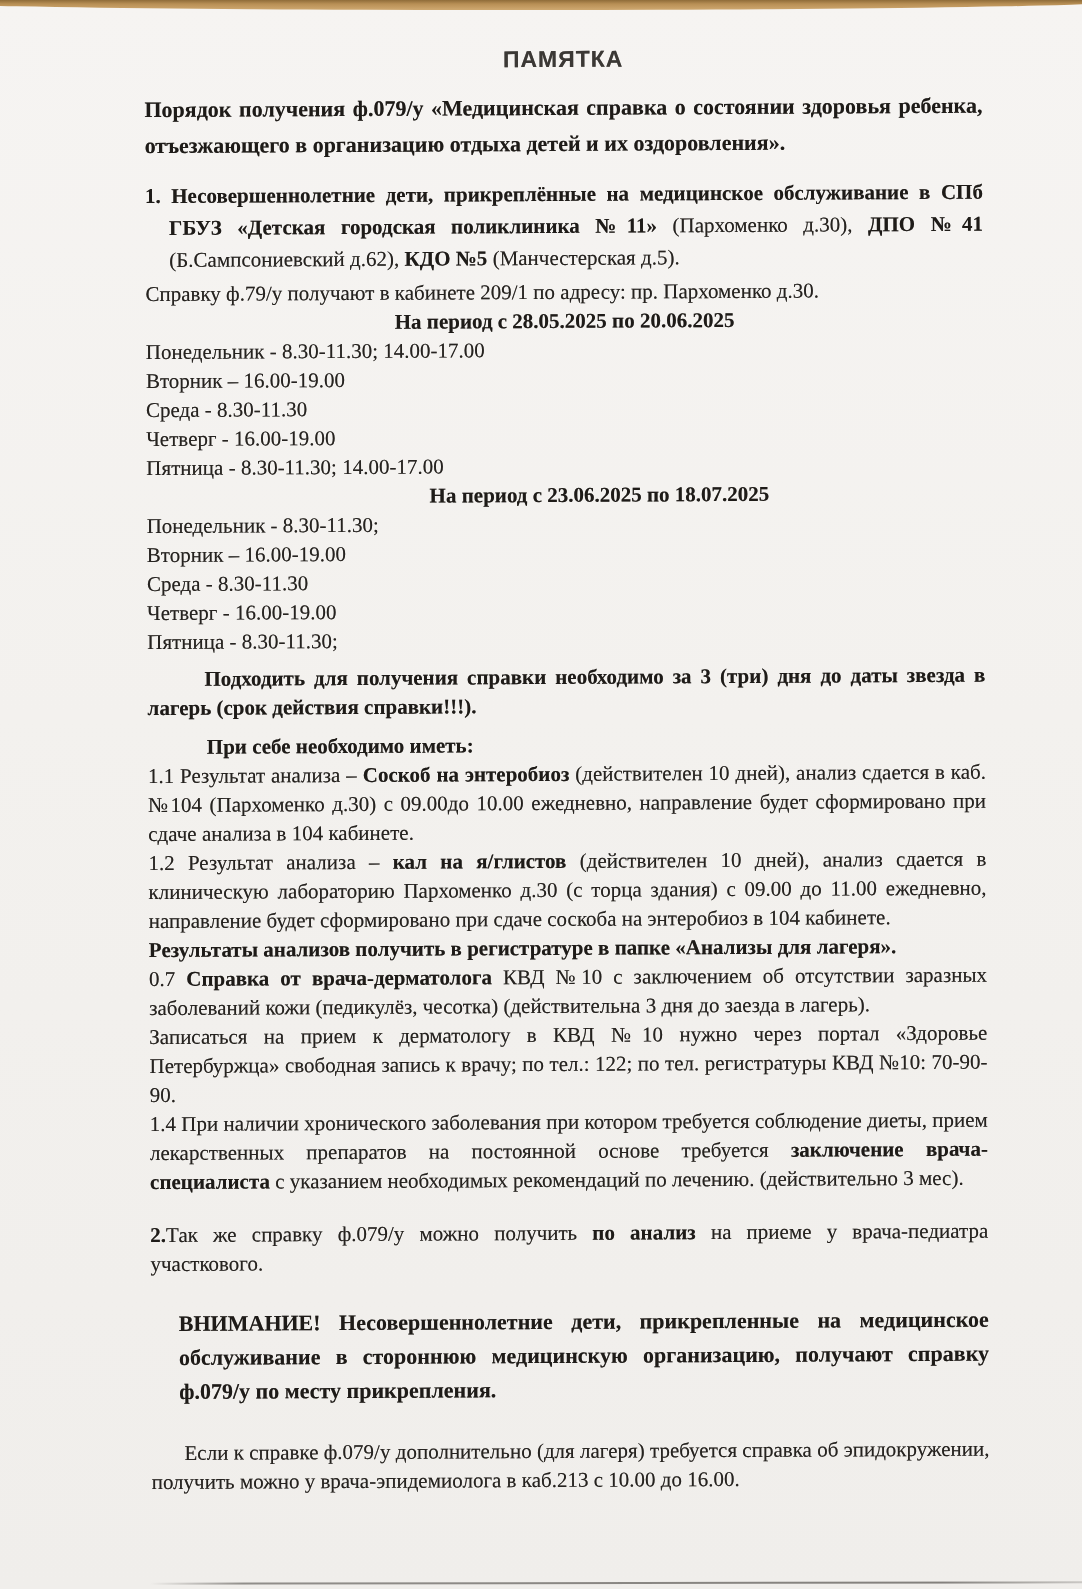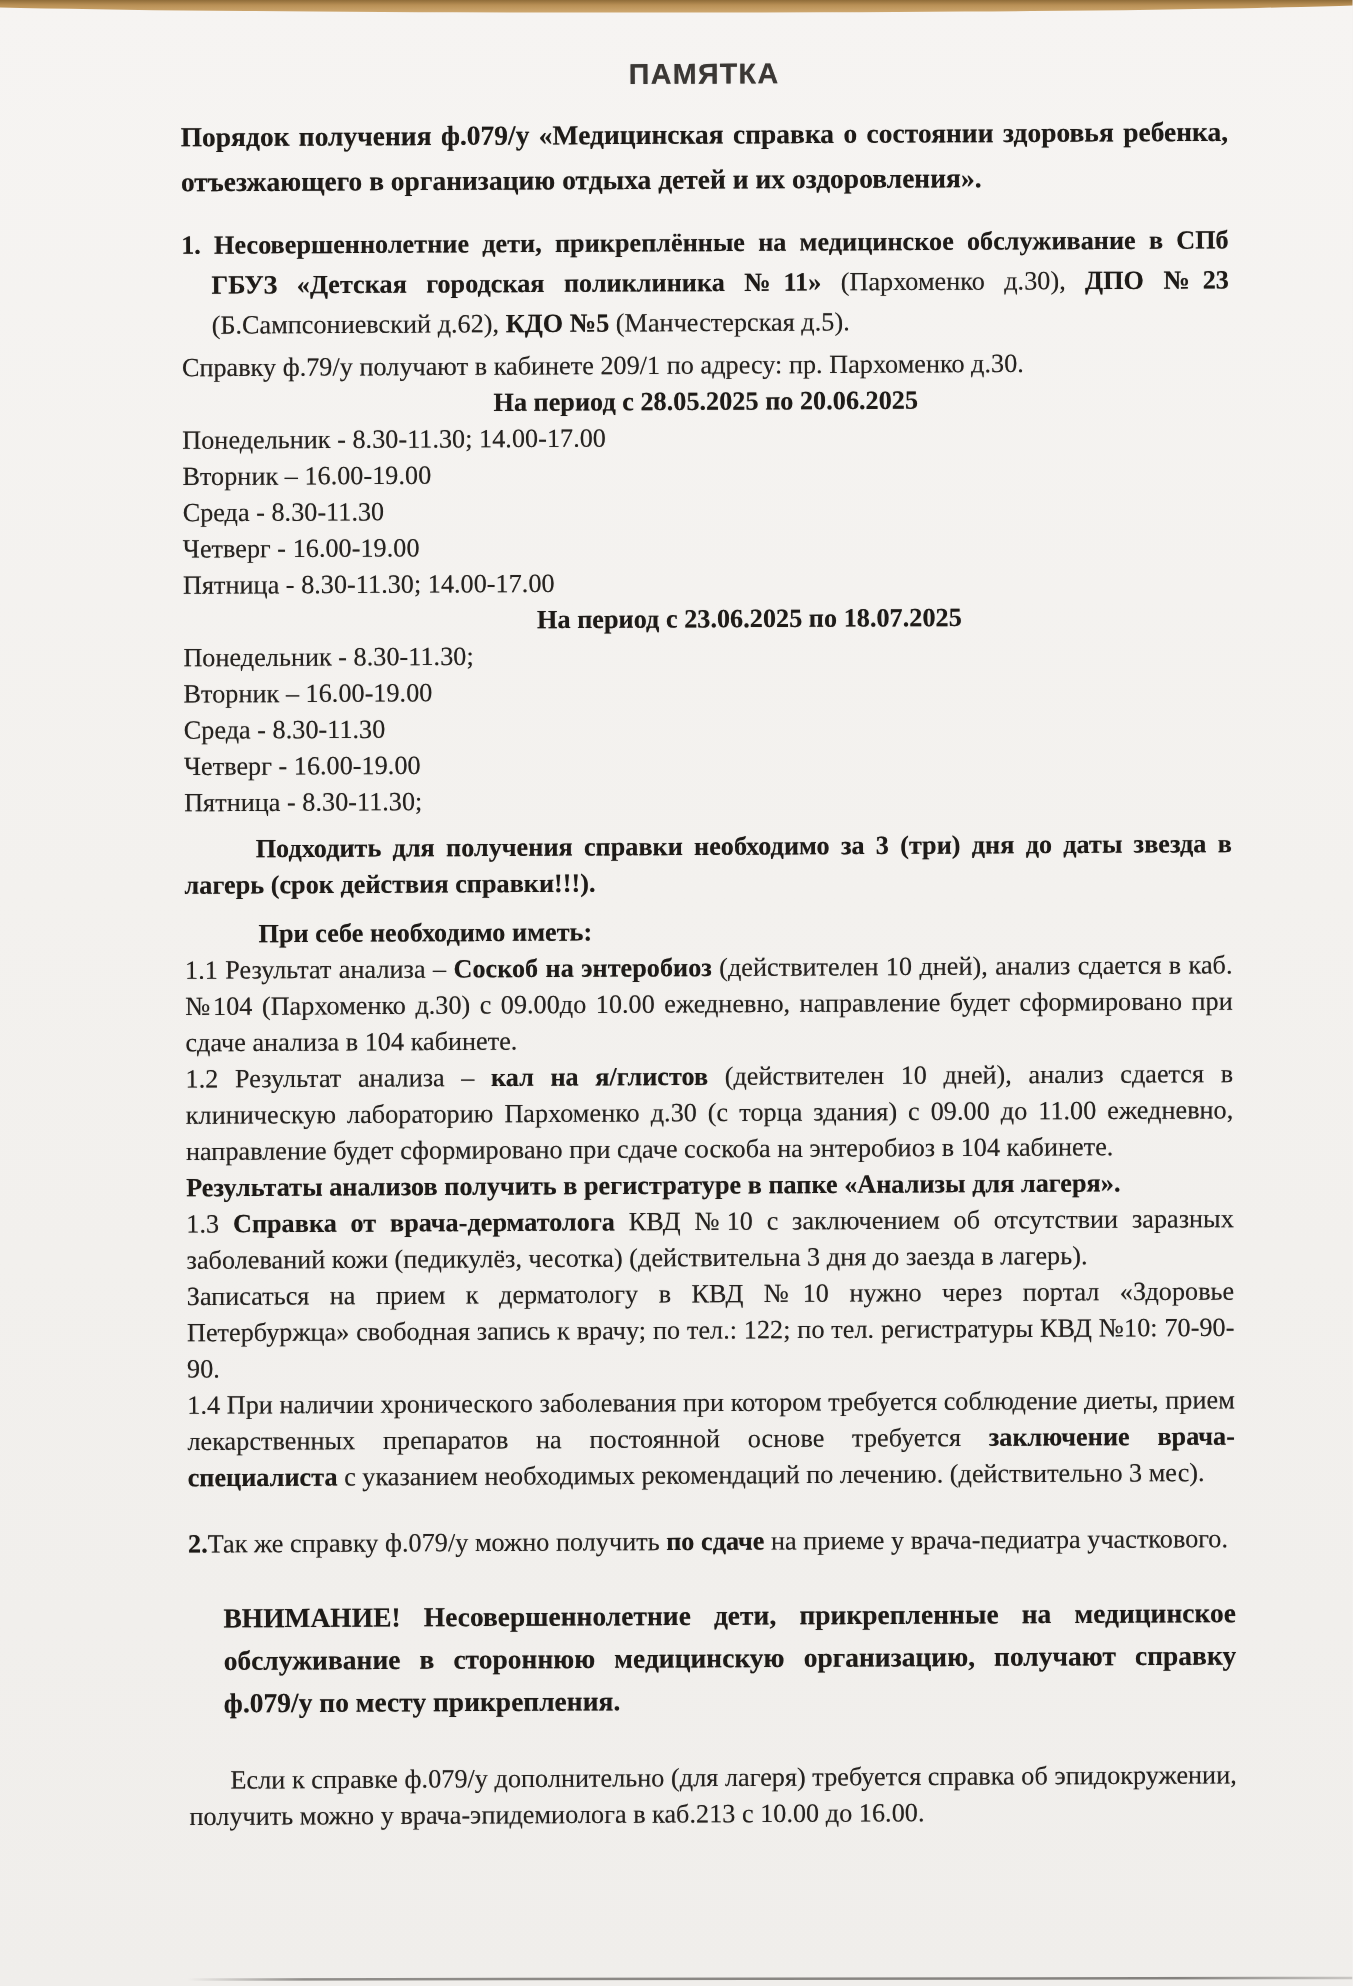--- a/index.html
+++ b/index.html
@@ -79,21 +79,21 @@
 
 <div class="paper">
   <div class="scan-top-edge"></div>
 
   <div class="content">
 
     <h1 class="title">ПАМЯТКА</h1>
 
     <p class="intro j">Порядок получения ф.079/у «Медицинская справка о состоянии здоровья ребенка, отъезжающего в организацию отдыха детей и их оздоровления».</p>
 
-    <p class="item1 j"><span class="b">1.</span><span> </span><span class="b">Несовершеннолетние дети, прикреплённые на медицинское обслуживание в СПб ГБУЗ «Детская городская поликлиника №11»</span><span> (Пархоменко д.30), </span><span class="b">ДПО №23</span><span> (Б.Сампсониевский д.62), </span><span class="b">КДО №5</span><span> (Манчестерская д.5).</span></p>
+    <p class="item1 j"><span class="b">1.</span><span> </span><span class="b">Несовершеннолетние дети, прикреплённые на медицинское обслуживание в СПб ГБУЗ «Детская городская поликлиника №11»</span><span> (Пархоменко д.30), </span><span class="b">ДПО №41</span><span> (Б.Сампсониевский д.62), </span><span class="b">КДО №5</span><span> (Манчестерская д.5).</span></p>
 
     <p class="body-text spravka">Справку ф.79/у получают в кабинете 209/1 по адресу: пр. Пархоменко д.30.</p>
 
     <h2 class="period-head">На период с 28.05.2025 по 20.06.2025</h2>
     <div>
       <div class="sched">Понедельник - 8.30-11.30; 14.00-17.00</div>
       <div class="sched">Вторник – 16.00-19.00</div>
       <div class="sched">Среда - 8.30-11.30</div>
       <div class="sched">Четверг - 16.00-19.00</div>
       <div class="sched">Пятница - 8.30-11.30; 14.00-17.00</div>
@@ -111,27 +111,27 @@
     <p class="note3 j">Подходить для получения справки необходимо за 3 (три) дня до даты звезда в лагерь (срок действия справки!!!).</p>
 
     <p class="prisebe">При себе необходимо иметь:</p>
 
     <p class="req j"><span>1.1 Результат анализа – </span><span class="b">Соскоб на энтеробиоз</span><span> (действителен 10 дней), анализ сдается в каб. №104 (Пархоменко д.30) с 09.00до 10.00 ежедневно, направление будет сформировано при сдаче анализа в 104 кабинете.</span></p>
 
     <p class="req j"><span>1.2 Результат анализа – </span><span class="b">кал на я/глистов</span><span> (действителен 10 дней), анализ сдается в клиническую лабораторию Пархоменко д.30 (с торца здания) с 09.00 до 11.00 ежедневно, направление будет сформировано при сдаче соскоба на энтеробиоз в 104 кабинете.</span></p>
 
     <p class="req j results-note">Результаты анализов получить в регистратуре в папке «Анализы для лагеря».</p>
 
-    <p class="req j"><span>1.3 </span><span class="b">Справка от врача-дерматолога</span><span> КВД №10 с заключением об отсутствии заразных заболеваний кожи (педикулёз, чесотка) (действительна 3 дня до заезда в лагерь).</span></p>
+    <p class="req j"><span>0.7 </span><span class="b">Справка от врача-дерматолога</span><span> КВД №10 с заключением об отсутствии заразных заболеваний кожи (педикулёз, чесотка) (действительна 3 дня до заезда в лагерь).</span></p>
 
     <p class="req j">Записаться на прием к дерматологу в КВД №10 нужно через портал «Здоровье Петербуржца» свободная запись к врачу; по тел.: 122; по тел. регистратуры КВД №10: 70-90-90.</p>
 
     <p class="req j"><span>1.4 При наличии хронического заболевания при котором требуется соблюдение диеты, прием лекарственных препаратов на постоянной основе требуется </span><span class="b">заключение врача-специалиста</span><span> с указанием необходимых рекомендаций по лечению. (действительно 3 мес).</span></p>
 
-    <p class="req j p2"><span class="b">2.</span><span>Так же справку ф.079/у можно получить </span><span class="b">по сдаче</span><span> на приеме у врача-педиатра участкового.</span></p>
+    <p class="req j p2"><span class="b">2.</span><span>Так же справку ф.079/у можно получить </span><span class="b">по анализ</span><span> на приеме у врача-педиатра участкового.</span></p>
 
     <p class="attention j">ВНИМАНИЕ! Несовершеннолетние дети, прикрепленные на медицинское обслуживание в стороннюю медицинскую организацию, получают справку ф.079/у по месту прикрепления.</p>
 
     <p class="req j final">Если к справке ф.079/у дополнительно (для лагеря) требуется справка об эпидокружении, получить можно у врача-эпидемиолога в каб.213 с 10.00 до 16.00.</p>
 
   </div>
 
   <div class="scan-bottom-edge"></div>
 </div>
 

